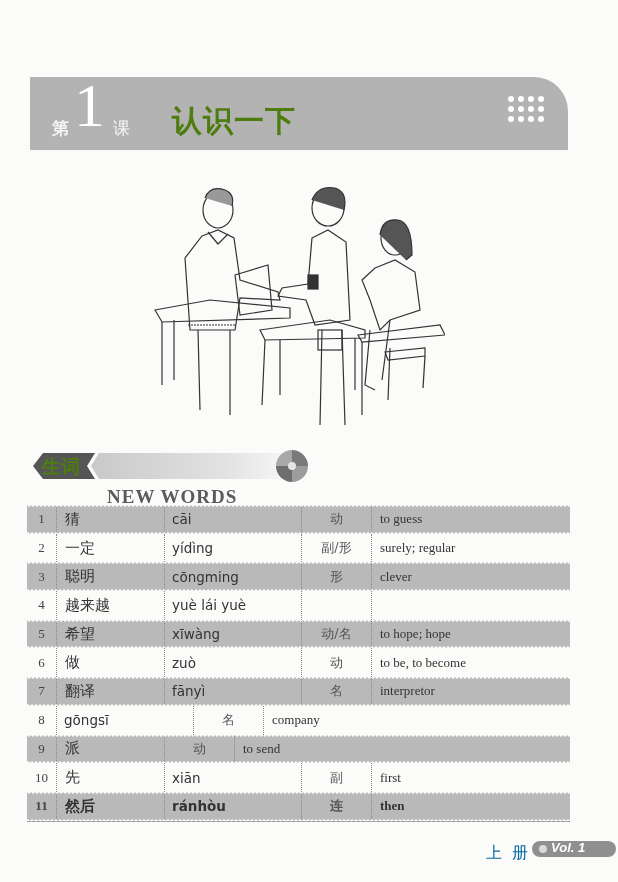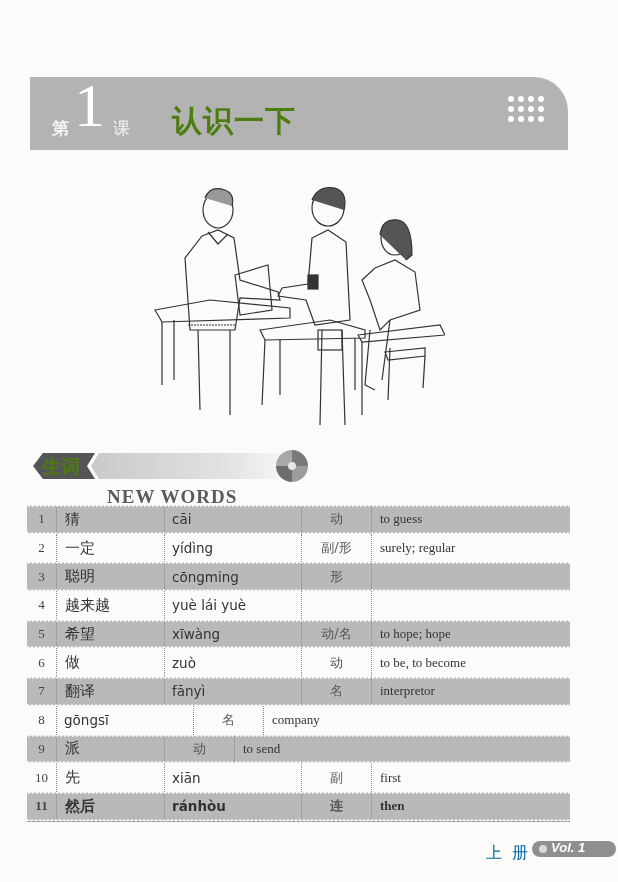--- a/index.html
+++ b/index.html
@@ -129,20 +129,21 @@
     <div class="c c-cn">一定</div>
     <div class="c c-py">yídìng</div>
     <div class="c c-pos">副/形</div>
     <div class="c c-en">surely; regular</div>
   </div>
   <div class="vrow shade">
     <div class="c c-num">3</div>
     <div class="c c-cn">聪明</div>
     <div class="c c-py">cōngming</div>
     <div class="c c-pos">形</div>
+    <div class="c c-en">clever</div>
   </div>
   <div class="vrow">
     <div class="c c-num">4</div>
     <div class="c c-cn">越来越</div>
     <div class="c c-py">yuè lái yuè</div>
     <div class="c c-pos"></div>
   </div>
   <div class="vrow shade">
     <div class="c c-num">5</div>
     <div class="c c-cn">希望</div>

